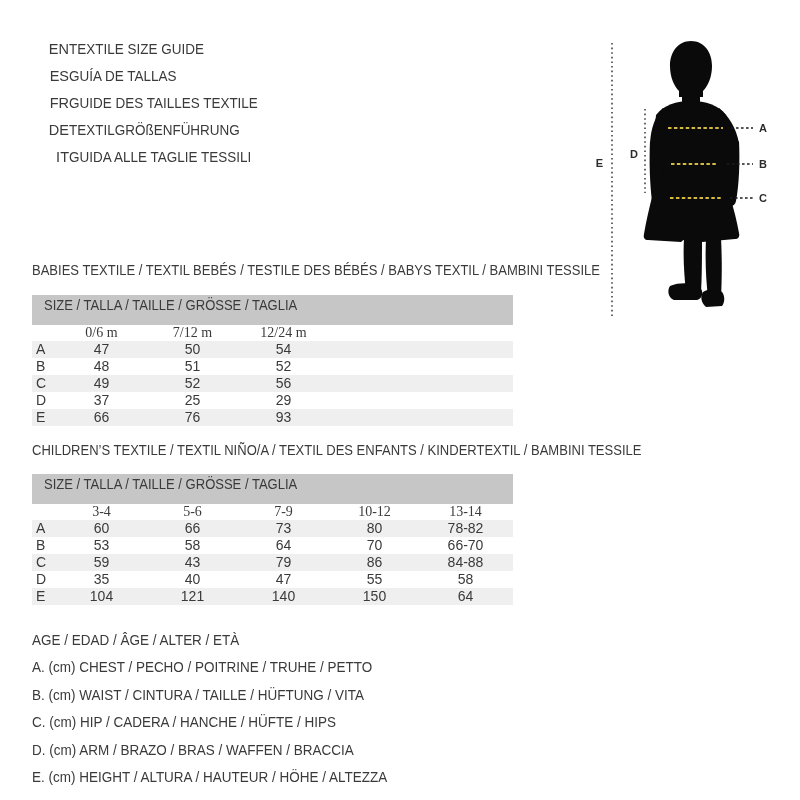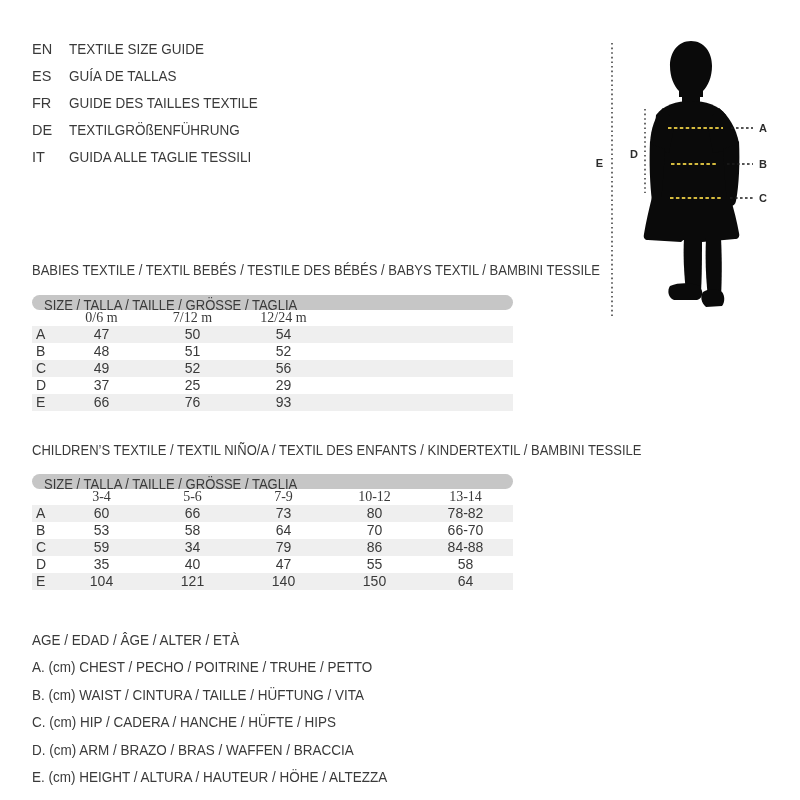--- a/index.html
+++ b/index.html
@@ -4,34 +4,34 @@
 <style>
   html,body{margin:0;padding:0;}
   body{
     width:800px;height:800px;position:relative;overflow:hidden;
     background:#ffffff;color:#3a3a3a;
     font-family:"Liberation Sans","DejaVu Sans",sans-serif;
   }
   .cond{display:inline-block;transform:scaleX(0.93);transform-origin:0 50%;white-space:nowrap;}
 
   
-  .lang-block{position:absolute;left:32px;top:36px;}
+  .lang-block{position:absolute;left:32px;top:36px;text-align:right;}
   .lang-row{display:flex;height:27px;line-height:27px;font-size:14.5px;}
   .lang-code{width:37px;flex:none;}
 
   
   .sec-title{position:absolute;left:32px;font-size:14px;line-height:16px;height:16px;}
   .title-babies{top:262px;}
   .title-children{top:442px;text-align:right;}
 
   
   .table{position:absolute;left:32px;width:481px;}
   .table-babies{top:295px;}
   .table-children{top:474px;}
-  .size-bar{height:15px;line-height:21px;background:#c6c6c6;padding-left:12px;font-size:14px;border-radius:9px;}
+  .size-bar{height:30px;line-height:21px;background:#c6c6c6;padding-left:12px;font-size:14px;}
   .trow{display:flex;height:17px;line-height:17px;font-size:14px;}
   .trow.thead{height:16px;line-height:16px;font-family:Liberation Serif, serif;}
   .trow.alt{background:#efefef;}
   .cell{width:91px;flex:none;text-align:center;}
   .cell.rlabel{width:20px;text-align:left;padding-left:4px;}
 
   
   .legend{position:absolute;left:32px;top:627px;}
   .legend-line{height:27.4px;line-height:27.4px;font-size:14.5px;}
 
@@ -178,21 +178,21 @@
     <div class="cell rlabel">B</div>
     <div class="cell">53</div>
     <div class="cell">58</div>
     <div class="cell">64</div>
     <div class="cell">70</div>
     <div class="cell">66-70</div>
   </div>
   <div class="trow alt">
     <div class="cell rlabel">C</div>
     <div class="cell">59</div>
-    <div class="cell">34</div>
+    <div class="cell">43</div>
     <div class="cell">79</div>
     <div class="cell">86</div>
     <div class="cell">84-88</div>
   </div>
   <div class="trow">
     <div class="cell rlabel">D</div>
     <div class="cell">35</div>
     <div class="cell">40</div>
     <div class="cell">47</div>
     <div class="cell">55</div>

